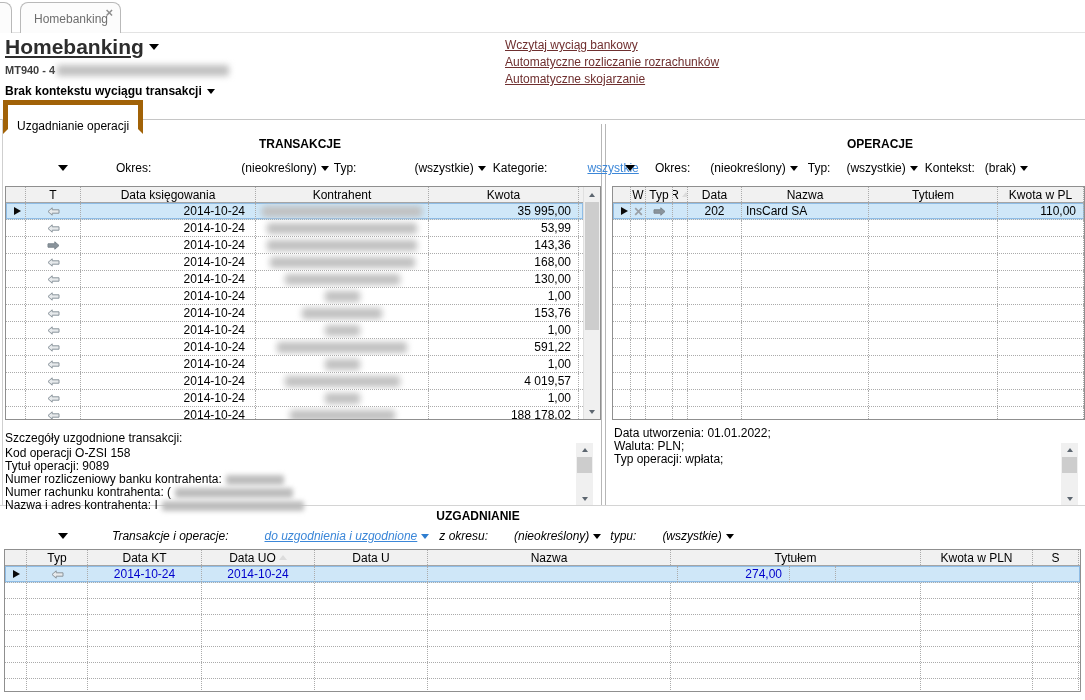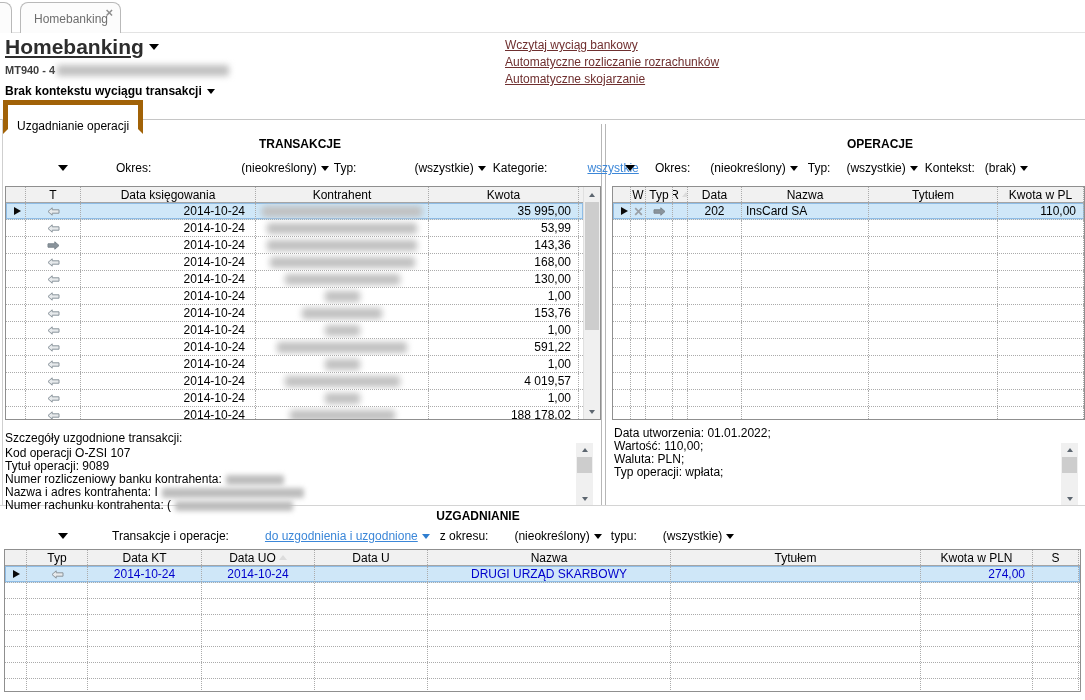--- a/index.html
+++ b/index.html
@@ -161,21 +161,21 @@
       <span>(wszystkie)</span>
       <span class="tri" style="margin-left:4px;"></span>
     </span>
     <span style="margin-left:7px;">Kontekst:</span>
     <span class="fval" style="margin-left:10px;">
       <span>(brak)</span>
       <span class="tri" style="margin-left:4px;"></span>
     </span>
   </div>
 
-  <div class="f-row" style="left:58px;top:529px;">
+  <div class="f-row" style="left:58px;top:529px;font-style:italic;">
     <span class="tri big"></span>
     <span style="margin-left:44px;">Transakcje i operacje:</span>
     <a class="blue-link" style="margin-left:36px;">do uzgodnienia i uzgodnione</a>
     <span class="tri blue" style="margin-left:4px;"></span>
     <span style="margin-left:10px;">z okresu:</span>
     <span class="fval" style="margin-left:26px;">
       <span>(nieokreślony)</span>
       <span class="tri" style="margin-left:4px;"></span>
     </span>
     <span style="margin-left:9px;">typu:</span>
@@ -584,21 +584,20 @@
           <div class="t-cell" style="width: 61px; justify-content: center;">
             <span class="arr">
               <svg width="13" height="9" viewBox="0 0 13 9">
                 <path d="M5.2 0.8 L1 4.5 L5.2 8.2 L5.2 6.2 L12 6.2 L12 2.8 L5.2 2.8 Z" fill="#e7eaec" stroke="#8a949c" stroke-width="1"></path>
               </svg>
             </span>
           </div>
           <div class="t-cell" style="width: 114px; justify-content: center;">2014-10-24</div>
           <div class="t-cell" style="width: 113px; justify-content: center;">2014-10-24</div>
           <div class="t-cell" style="width: 113px; justify-content: center;"></div>
-          <div class="t-cell" style="width: 243px; justify-content: center;">DRUGI URZĄD SKARBOWY</div>
           <div class="t-cell" style="width: 250px; justify-content: center;"></div>
           <div class="t-cell num" style="width: 112px; justify-content: flex-end;">274,00</div>
           <div class="t-cell" style="width: 46px; justify-content: center;"></div>
         </div>
         <div class="t-row empty" style="height: 16px;">
           <div class="t-cell" style="width: 22px;"></div>
           <div class="t-cell" style="width: 61px;"></div>
           <div class="t-cell" style="width: 114px;"></div>
           <div class="t-cell" style="width: 113px;"></div>
           <div class="t-cell" style="width: 113px;"></div>
@@ -673,36 +672,36 @@
           <div class="t-cell num" style="width: 112px;"></div>
           <div class="t-cell" style="width: 46px;"></div>
         </div>
       </div>
   </div>
 
   <div class="details" id="trans-details">
     <div class="d-head">Szczegóły uzgodnione transakcji:</div>
     <div id="trans-details-lines">
         <div class="d-line">
-          <span>Kod operacji O-ZSI 107</span>
+          <span>Kod operacji O-ZSI 158</span>
         </div>
         <div class="d-line">
           <span>Tytuł operacji: 9089</span>
         </div>
         <div class="d-line">
           <span>Numer rozliczeniowy banku kontrahenta:</span>
           <span class="blob dblob" style="width: 58px;"></span>
         </div>
         <div class="d-line">
+          <span>Numer rachunku kontrahenta: (</span>
+          <span class="blob dblob" style="width: 118px;"></span>
+        </div>
+        <div class="d-line">
           <span>Nazwa i adres kontrahenta: I</span>
           <span class="blob dblob" style="width: 142px;"></span>
-        </div>
-        <div class="d-line">
-          <span>Numer rachunku kontrahenta: (</span>
-          <span class="blob dblob" style="width: 118px;"></span>
         </div>
       </div>
   </div>
   <div class="vscroll small" id="trans-details-sb">
     <div class="sb-btn">
         <span class="sb-up"></span>
       </div>
     <div class="sb-track" style="height:36px;">
       <div class="sb-thumb" style="top:1px;height:16px;"></div>
     </div>
@@ -710,23 +709,20 @@
         <span class="sb-dn"></span>
       </div>
   </div>
 
   <div class="details" id="oper-details">
     <div id="oper-details-lines">
         <div class="d-line">
           <span>Data utworzenia: 01.01.2022;</span>
         </div>
         <div class="d-line">
-          <span>Wartość: 110,00;</span>
-        </div>
-        <div class="d-line">
           <span>Waluta: PLN;</span>
         </div>
         <div class="d-line">
           <span>Typ operacji: wpłata;</span>
         </div>
       </div>
   </div>
   <div class="vscroll small" id="oper-details-sb">
     <div class="sb-btn">
         <span class="sb-up"></span>

